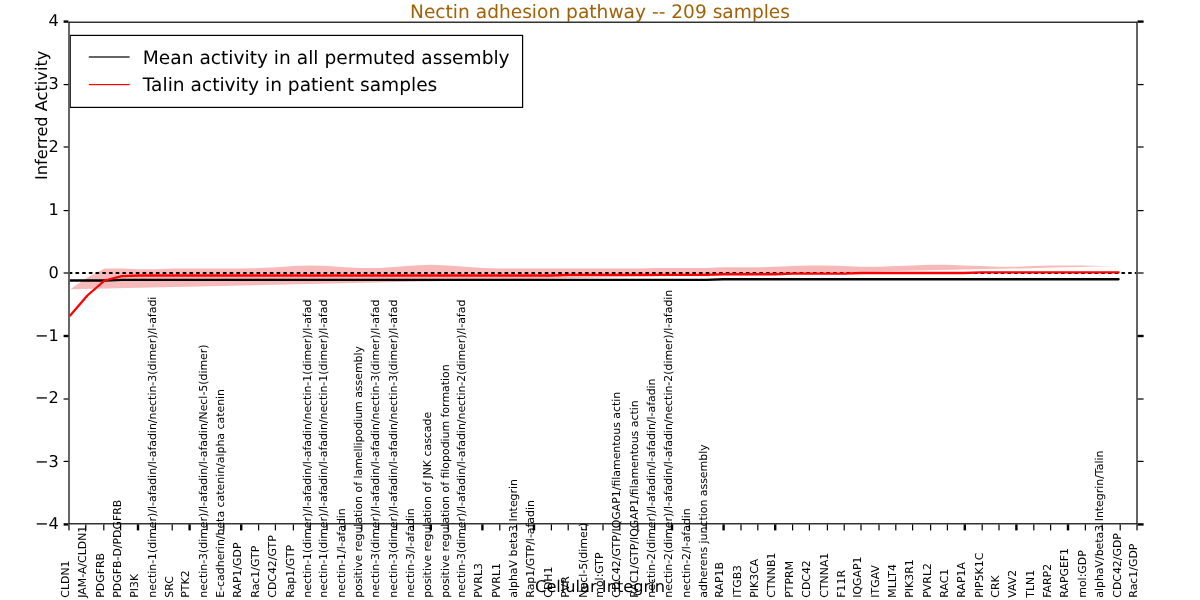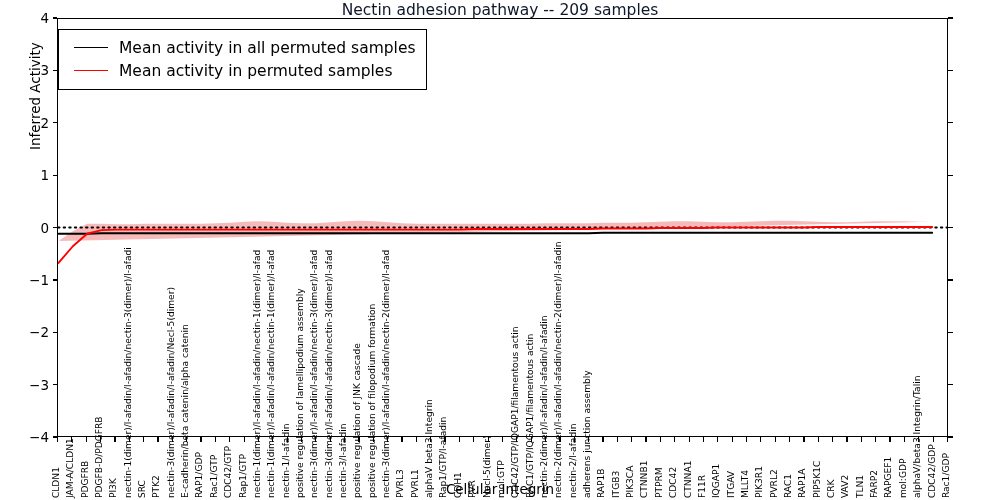--- a/index.html
+++ b/index.html
@@ -2,21 +2,21 @@
 <html><head>
 <meta charset="utf-8">
 <style>
   html,body{margin:0;padding:0;}
   body{width:1000px;height:500px;background:#ffffff;font-family:"DejaVu Sans",sans-serif;overflow:hidden;}
   #root{position:relative;width:1000px;height:500px;}
 
   
   #title{
     position:absolute;left:0;top:1px;width:1000px;text-align:center;
-    font-size:15.5px;color:#0f172a;letter-spacing:0px;
+    font-size:15.5px;color:#a16207;letter-spacing:0px;
   }
 
   
   #plot{
     position:absolute;left:57px;top:18px;width:891px;height:419px;
     border:1.3px solid #000;box-sizing:border-box;background:#fff;
   }
   #plotclip{position:absolute;left:0;top:0;width:100%;height:100%;overflow:hidden;}
   #plotsvg{display:block;width:100%;height:100%;}
 
@@ -224,21 +224,21 @@
       <div class="xlab" style="left: 865.19px; bottom: 1px;">alphaV/beta3 Integrin/Talin</div>
       <div class="xlab" style="left: 879.545px; bottom: 1px;">CDC42/GDP</div>
       <div class="xlab" style="left: 893.9px; bottom: 1px;">Rac1/GDP</div>
     </div>
 
   <div id="xlabel">Cellular Integrin</div>
 
   <div id="legend-box" style="position:absolute;left:58px;top:29px;background:#fff;border:1.3px solid #000;padding:6px 10px 7px 9px;">
     <div style="display:flex;align-items:center;height:23px;">
       <span style="display:inline-block;width:34px;height:0;border-top:1.6px solid #000;margin:0 11px 0 6px;"></span>
-      <span style="font-size:15.5px;color:#000;white-space:nowrap;">Mean activity in all permuted samples</span>
+      <span style="font-size:15.5px;color:#000;white-space:nowrap;">Mean activity in all permuted assembly</span>
     </div>
     <div style="display:flex;align-items:center;height:23px;">
       <span style="display:inline-block;width:34px;height:0;border-top:1.6px solid #ff0000;margin:0 11px 0 6px;"></span>
-      <span style="font-size:15.5px;color:#000;white-space:nowrap;">Mean activity in permuted samples</span>
+      <span style="font-size:15.5px;color:#000;white-space:nowrap;">Talin activity in patient samples</span>
     </div>
   </div>
 
 </div>
 
 </body></html>

